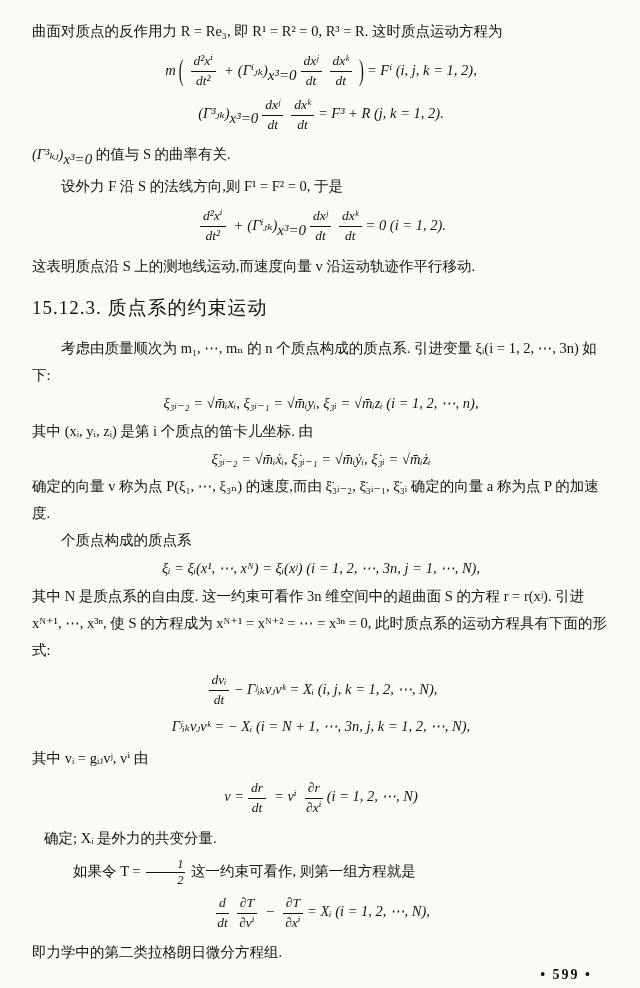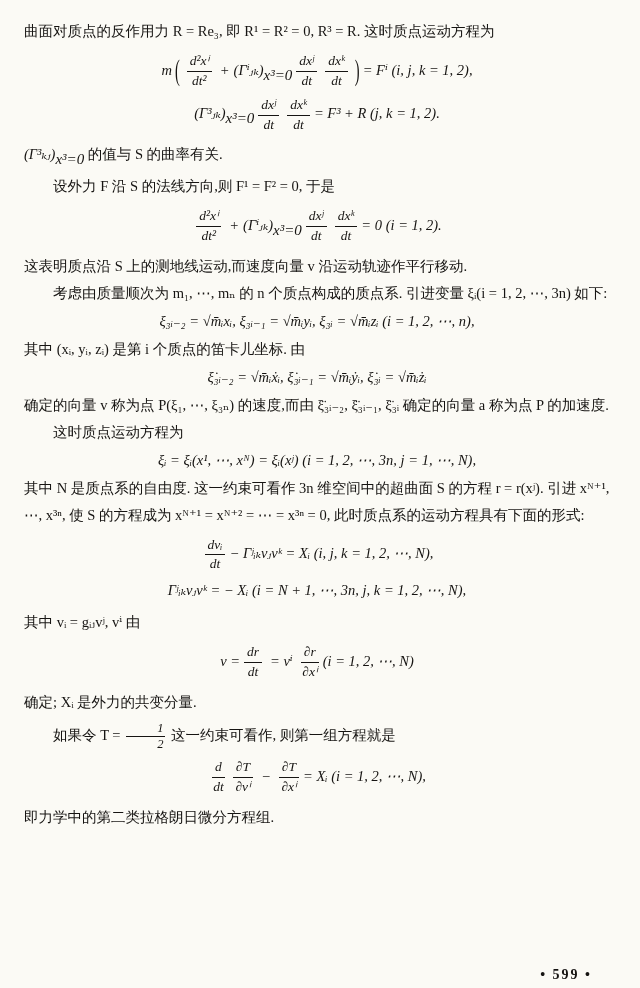--- a/index.html
+++ b/index.html
@@ -7,41 +7,40 @@
     position: relative;
     width: 640px;
     height: 988px;
     margin: 0 auto;
     background: #fbfaf5;
     color: #161412;
     font-family: "Liberation Serif", "DejaVu Serif", serif;
     font-size: 14.5px;
     line-height: 27px;
     box-sizing: border-box;
-    padding: 18px 30px 14px 24px;
+    padding: 18px 30px 14px 32px;
     overflow: hidden;
   }
   p { margin: 0; }
   .indent { text-indent: 2em; }
   .math { font-style: italic; }
   .formula {
     text-align: center;
     font-style: italic;
     margin: 5px 0;
     line-height: 1.3;
   }
   .formula.tall { margin: 9px 0; }
   .frac {
     display: inline-block;
     vertical-align: middle;
     text-align: center;
     margin: 0 4px;
     line-height: 1.1;
     font-size: 13.5px;
-    font-family: Liberation Serif, serif;
   }
   .frac .num {
     display: block;
     border-bottom: 1px solid #161412;
     padding: 0 3px 2px;
   }
   .frac .den { display: block; padding-top: 2px; }
   .msub {
     font-size: 15px;
     vertical-align: -5px;
@@ -74,21 +73,21 @@
   .inline-frac .num { display: block; border-bottom: 1px solid #161412; padding: 0 2px 1px; }
   .inline-frac .den { display: block; padding-top: 1px; }
   .page-number {
     position: absolute;
     right: 48px;
     bottom: 0;
     font-weight: bold;
     letter-spacing: 2px;
     font-size: 14px;
   }
-  .sp { margin-top: 6px; }
+  .sp { margin-top: 6px; margin-left: 12px; }
 </style>
 </head>
 <body>
 
 <div class="page">
 
   <p>曲面对质点的反作用力 R = Re₃, 即 R¹ = R² = 0, R³ = R. 这时质点运动方程为</p>
 
   <div class="formula tall">
     <span class="math"><span>m</span><span class="bigp">(</span><span class="frac"><span class="num">d²xⁱ</span><span class="den">dt²</span></span><span class="op">+</span><span>(Γⁱⱼₖ)</span><span class="msub">x³=0</span><span class="frac"><span class="num">dxʲ</span><span class="den">dt</span></span><span class="frac"><span class="num">dxᵏ</span><span class="den">dt</span></span><span class="bigp">)</span><span>= Fⁱ  (i, j, k = 1, 2),</span></span>
@@ -101,36 +100,37 @@
   <p><span class="math">(Γ³ₖⱼ)</span><span class="math msub">x³=0</span><span> 的值与 S 的曲率有关.</span></p>
 
   <p class="indent">设外力 F 沿 S 的法线方向,则 F¹ = F² = 0, 于是</p>
 
   <div class="formula tall">
     <span class="math"><span class="frac"><span class="num">d²xⁱ</span><span class="den">dt²</span></span><span class="op">+</span><span>(Γⁱⱼₖ)</span><span class="msub">x³=0</span><span class="frac"><span class="num">dxʲ</span><span class="den">dt</span></span><span class="frac"><span class="num">dxᵏ</span><span class="den">dt</span></span><span>= 0  (i = 1, 2).</span></span>
   </div>
 
   <p>这表明质点沿 S 上的测地线运动,而速度向量 v 沿运动轨迹作平行移动.</p>
 
+  <h2 class="heading">15.12.3. 质点系的约束运动</h2>
 
   <p class="indent">考虑由质量顺次为 m₁, ⋯, mₙ 的 n 个质点构成的质点系.  引进变量 ξᵢ(i = 1, 2, ⋯, 3n) 如下:</p>
 
   <div class="formula">
     <span class="math">ξ₃ᵢ₋₂ = √m̄ᵢxᵢ,   ξ₃ᵢ₋₁ = √m̄ᵢyᵢ,  ξ₃ᵢ = √m̄ᵢzᵢ  (i = 1, 2, ⋯, n),</span>
   </div>
 
   <p>其中 (xᵢ, yᵢ, zᵢ) 是第 i 个质点的笛卡儿坐标. 由</p>
 
   <div class="formula">
     <span class="math">ξ̇₃ᵢ₋₂ = √m̄ᵢẋᵢ,  ξ̇₃ᵢ₋₁ = √m̄ᵢẏᵢ,  ξ̇₃ᵢ = √m̄ᵢżᵢ</span>
   </div>
 
   <p>确定的向量 v 称为点 P(ξ₁, ⋯, ξ₃ₙ) 的速度,而由 ξ̈₃ᵢ₋₂, ξ̈₃ᵢ₋₁, ξ̈₃ᵢ 确定的向量 a 称为点 P 的加速度.</p>
 
-  <p class="indent">这时质点运动方程为</p>
+  <p class="indent">个质点构成的质点系</p>
 
   <div class="formula">
     <span class="math">ξᵢ = ξᵢ(x¹, ⋯, xᴺ) = ξᵢ(xʲ)  (i = 1, 2, ⋯, 3n,  j = 1, ⋯, N),</span>
   </div>
 
   <p>其中 N 是质点系的自由度.  这一约束可看作 3n 维空间中的超曲面 S 的方程 r = r(xʲ). 引进 xᴺ⁺¹, ⋯, x³ⁿ, 使 S 的方程成为 xᴺ⁺¹ = xᴺ⁺² = ⋯ = x³ⁿ = 0, 此时质点系的运动方程具有下面的形式:</p>
 
   <div class="formula tall">
     <span class="math"><span class="frac"><span class="num">dvᵢ</span><span class="den">dt</span></span><span>− Γʲᵢₖvⱼvᵏ = Xᵢ  (i, j, k = 1, 2, ⋯, N),</span></span>
   </div>

